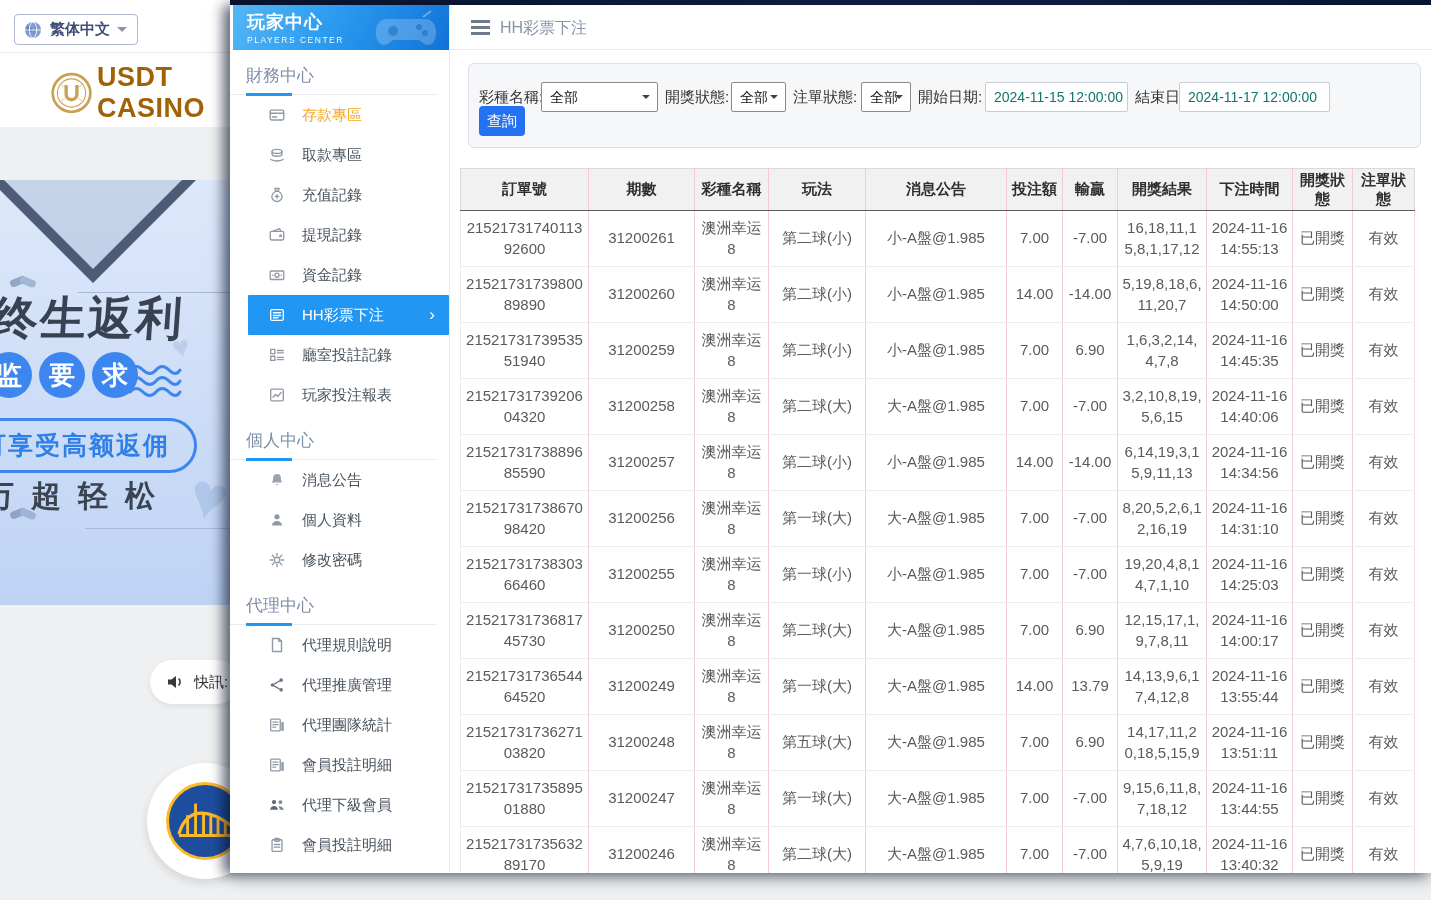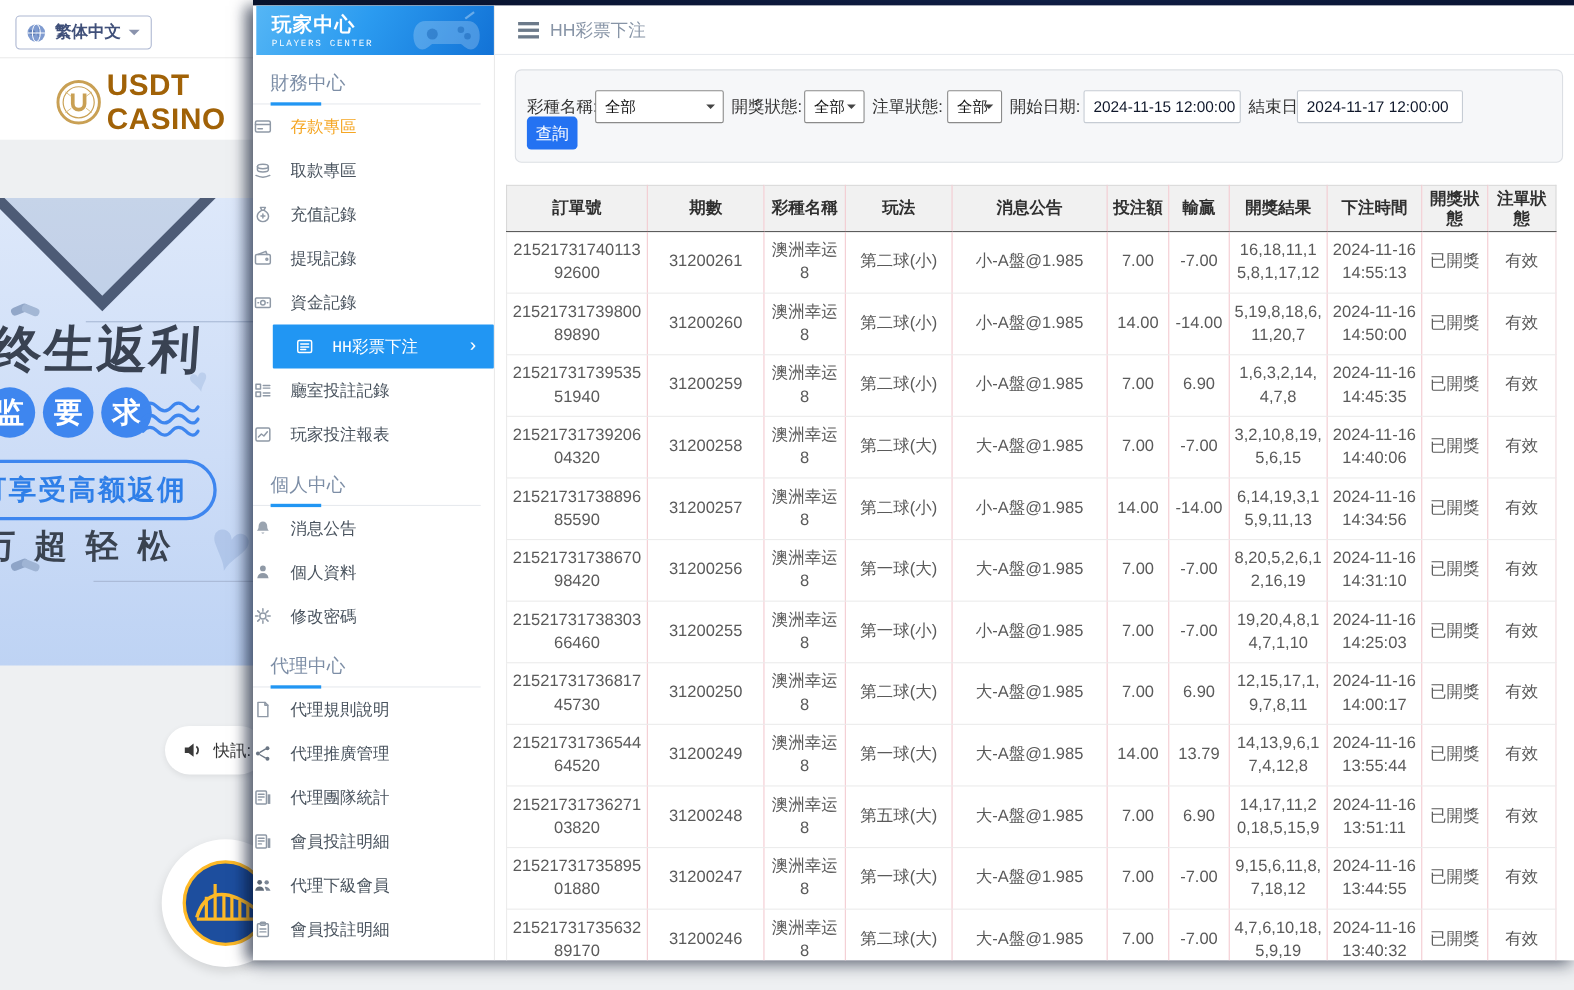--- a/index.html
+++ b/index.html
@@ -49,52 +49,52 @@
 
   
   .under-darkhead { position:absolute; left:230px; top:0; width:1201px; height:12px;
             background:linear-gradient(90deg,#0a142e,#13224c 60%,#0c1736); }
 
   
   .modal { position:absolute; left:230px; top:5px; width:1201px; height:868px; background:#fff;
             box-shadow:-7px 0 12px rgba(6,16,40,.55), 0 6px 14px rgba(6,16,40,.30); overflow:hidden; }
 
   
-  .sidebar { position:absolute; left:0; top:0; width:220px; height:100%; background:#fff; border-right:1px solid #eaeaea;font-family:Liberation Mono, monospace; }
+  .sidebar { position:absolute; left:0; top:0; width:220px; height:100%; background:#fff; border-right:1px solid #eaeaea; }
   .side-head { position:absolute; left:3px; top:0; right:0; height:45px; overflow:hidden;
             background:linear-gradient(118deg,#55b6f5 0%,#2b9bf0 45%,#1272d6 100%); color:#fff; padding:5px 0 0 14px; }
   .side-head .t1 { font-size:18px; font-weight:bold; letter-spacing:1px; }
   .side-head .t2 { font-size:8.5px; letter-spacing:1.5px; opacity:.95; margin-top:1px; }
   .side-head svg { position:absolute; right:10px; top:2px; }
   .side-scroll { position:absolute; top:45px; left:0; right:0; bottom:0; overflow:hidden; }
   .side-section-title { margin:14px 0 7px 16px; font-size:17px; color:#7d8ea6; }
   .side-divider { height:1px; background:#e7eaee; margin-right:12px; position:relative; }
   .side-divider::before { content:''; position:absolute; left:16px; top:-1px; width:46px; height:3px; background:#2196f3; }
-  .side-item { height:40px; display:flex; align-items:center; gap:16px; cursor:pointer; }
+  .side-item { height:40px; display:flex; align-items:center; padding-left:38px; gap:16px; cursor:pointer; }
   .side-item .lbl { font-size:15px; color:#49535e; }
   .side-item.hl .lbl { color:#f5a623; }
   .side-item.active { background:#2196f3; margin-left:18px; padding-left:20px; border-radius:1px; }
   .side-item.active .lbl { color:#fff; }
   .side-item .chev { margin-left:auto; margin-right:14px; color:#fff; font-size:17px; }
 
   
   .content { position:absolute; left:220px; top:0; right:0; bottom:0; background:#fff; }
   .c-head { position:absolute; left:0; top:0; right:0; height:45px; border-bottom:1px solid #e7eaee; }
   .hamburger { position:absolute; left:21px; top:15px; width:19px; cursor:pointer; }
   .hamburger span { display:block; height:2.5px; background:#6c7a8a; margin-bottom:3.5px; }
   .c-title { position:absolute; left:50px; top:13px; font-size:16px; color:#8794a6; }
 
   .filter-panel { position:absolute; left:18px; top:58px; width:953px; height:85px; background:#f6f7f9;
             border:1px solid #dcdfe4; border-radius:6px; }
   .flt-label { position:absolute; top:24px; font-size:15px; color:#333; white-space:nowrap; }
   .sel,.inp { position:absolute; top:18px; height:30px; background:#fff; font-size:14px; color:#111;
             line-height:28px; padding-left:8px; white-space:nowrap; overflow:hidden; cursor:pointer; }
   .sel { border:1px solid #8b8b8b; border-radius:2px; }
   .sel::after { content:''; position:absolute; right:7px; top:12px; border:4.5px solid transparent; border-top-color:#444; }
-  .inp { border:1px solid #c6ccd4; border-radius:2px; color:#0f172a; }
+  .inp { border:1px solid #c6ccd4; border-radius:2px; color:#0f766e; }
   .search-btn { position:absolute; left:10px; top:42px; width:46px; height:30px; background:#2472f2; color:#fff;
             font-size:15px; border-radius:4px; display:flex; align-items:center; justify-content:center; cursor:pointer; }
 
   .table-wrap { position:absolute; left:10px; top:163px; width:954px; }
   table.bet { border-collapse:collapse; table-layout:fixed; width:954px; }
   table.bet th { height:42px; background:#f1f1f1; font-size:15px; font-weight:bold; color:#2f2f2f; text-align:center;
             border-top:1px solid #d9d9d9; border-bottom:1px solid #5c5c5c; border-right:1px solid #f3cbd1; padding:0 1px; }
   table.bet th:first-child { border-left:1px solid #d9d9d9; }
   table.bet th:last-child { border-right:1px solid #d9d9d9; }
   table.bet td { height:56px; font-size:15px; color:#5a5a5a; text-align:center; vertical-align:middle;

